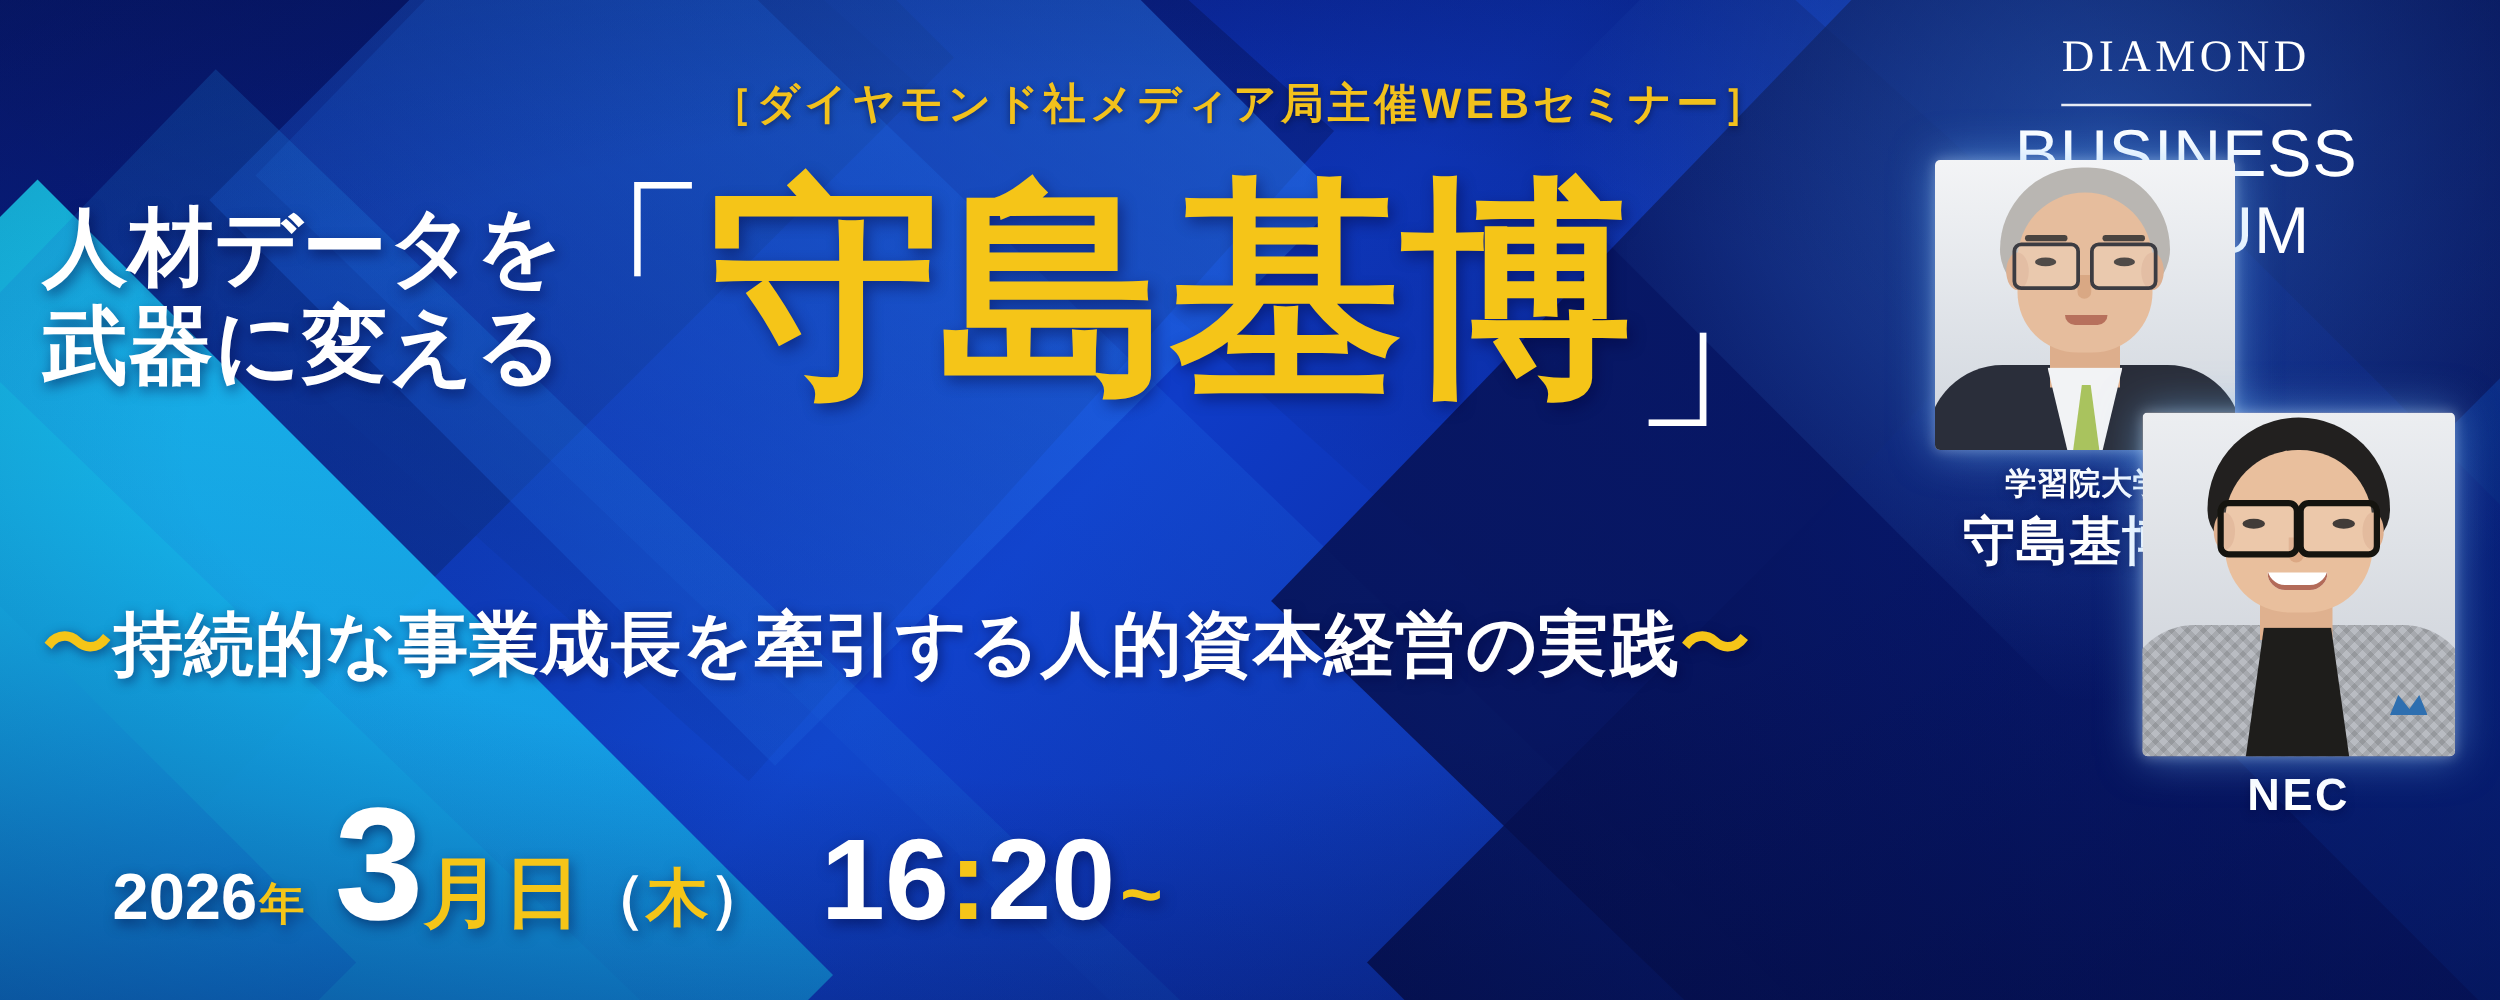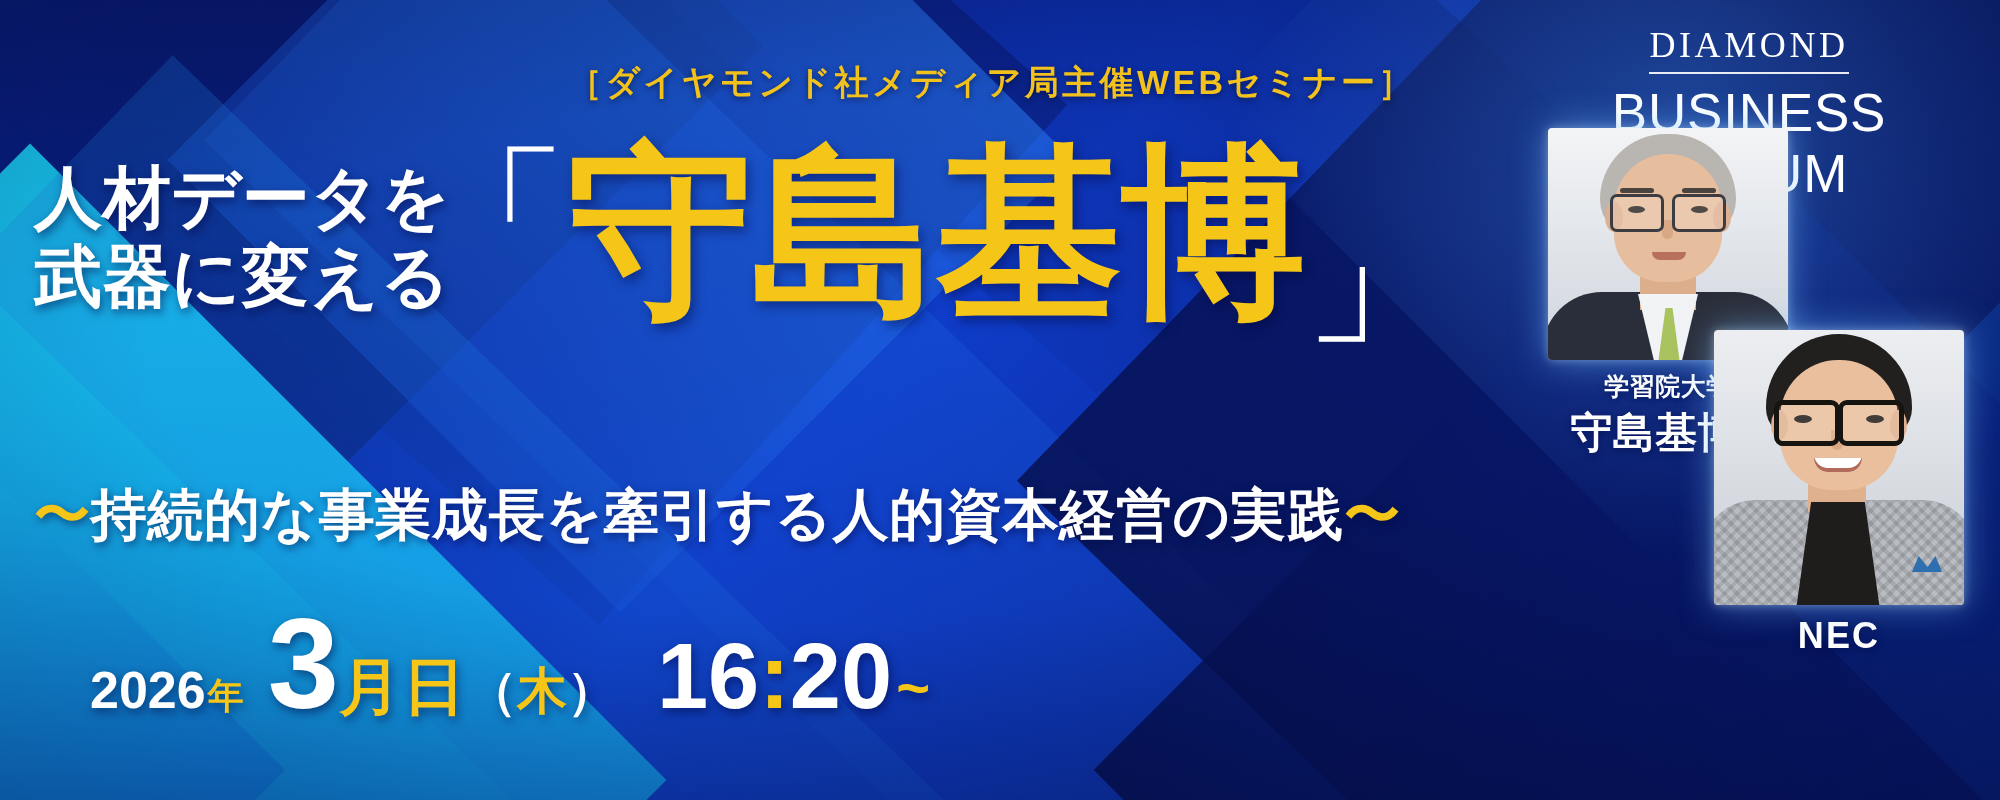--- a/index.html
+++ b/index.html
@@ -141,42 +141,42 @@
   .subtitle {
     position:absolute; left:34px; top:478px;
     font-size:56px; font-weight:700; color:#ffffff;
     letter-spacing:.012em; white-space:nowrap;
     text-shadow: 2px 3px 9px rgba(0,5,60,.55);
   }
   .subtitle .tilde { color:#f5c518; }
 
   
   .date-row {
-    position:absolute; left:90px; top:600px;
+    position:absolute; left:90px; top:628px;
     display:flex; align-items:baseline; white-space:nowrap;
     text-shadow: 2px 4px 10px rgba(0,5,60,.5);
   }
   .d-year   { font-size:52px; font-weight:700; color:#ffffff; }
   .d-yearK  { font-size:36px; font-weight:700; color:#f5c518; margin-left:2px; }
   .d-month  { font-size:128px; font-weight:700; color:#ffffff; margin-left:24px; line-height:1; }
   .d-monthK { font-size:62px; font-weight:700; color:#f5c518; margin-left:0px; }
   .d-day    { font-size:128px; font-weight:700; color:#ffffff; margin-left:8px; line-height:1; }
   .d-dayK   { font-size:62px; font-weight:700; color:#f5c518; margin-left:2px; }
   .d-dow    { font-size:50px; font-weight:700; color:#ffffff; margin-left:2px; }
   .d-dow b  { color:#f5c518; font-weight:700; }
   .d-time   { font-size:92px; font-weight:700; color:#ffffff; margin-left:40px; line-height:1; }
   .d-time .c{ color:#f5c518; }
   .d-tilde  { font-size:58px; font-weight:700; color:#f5c518; margin-left:4px; }
 
   
   .logo { position:absolute; right:16px; top:24px; text-align:center; width:470px; }
   .logo-diamond {
     font-family:"Liberation Serif","DejaVu Serif",serif;
     color:#ffffff; font-size:36px; letter-spacing:.10em;
-    display:inline-block; padding-bottom:6px;
+    display:inline-block; padding-bottom:17px;
     border-bottom:2px solid rgba(255,255,255,.9);
   }
   .logo-forum {
     margin-top:8px; color:#ffffff; font-size:53px;
     letter-spacing:.015em; font-weight:400;
     font-family:"Liberation Sans","DejaVu Sans",sans-serif;
   }
 
   
   .speaker { position:absolute; }

